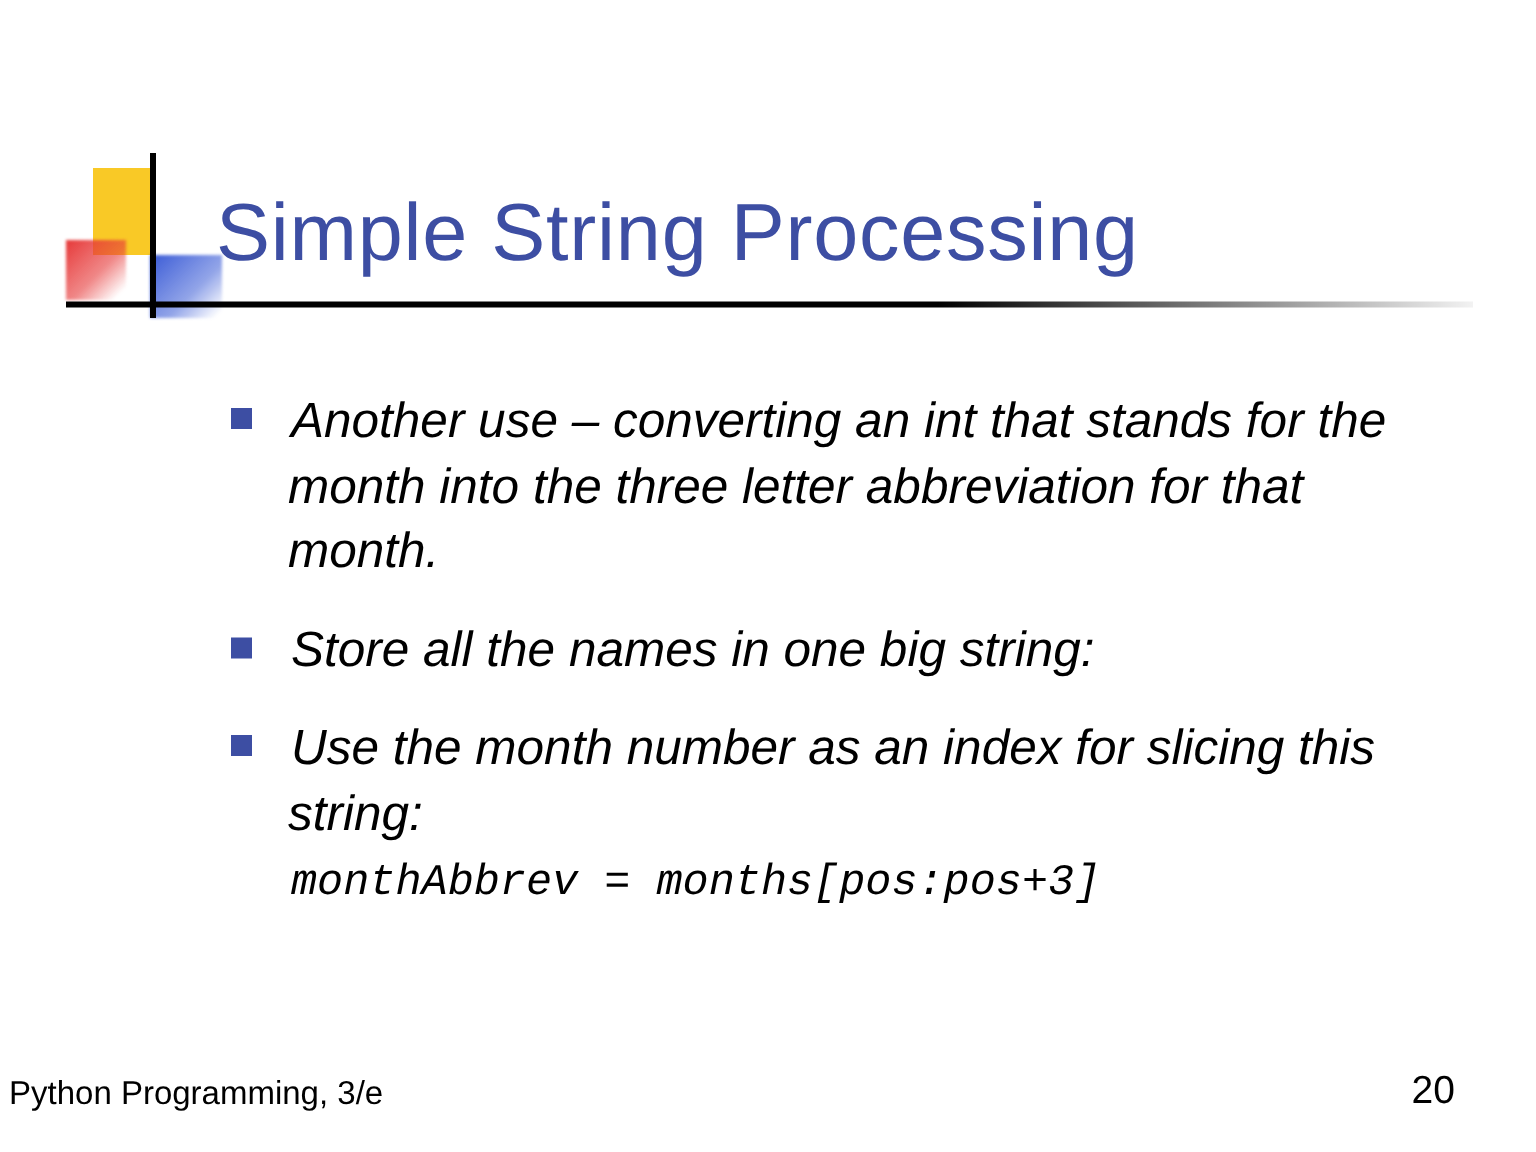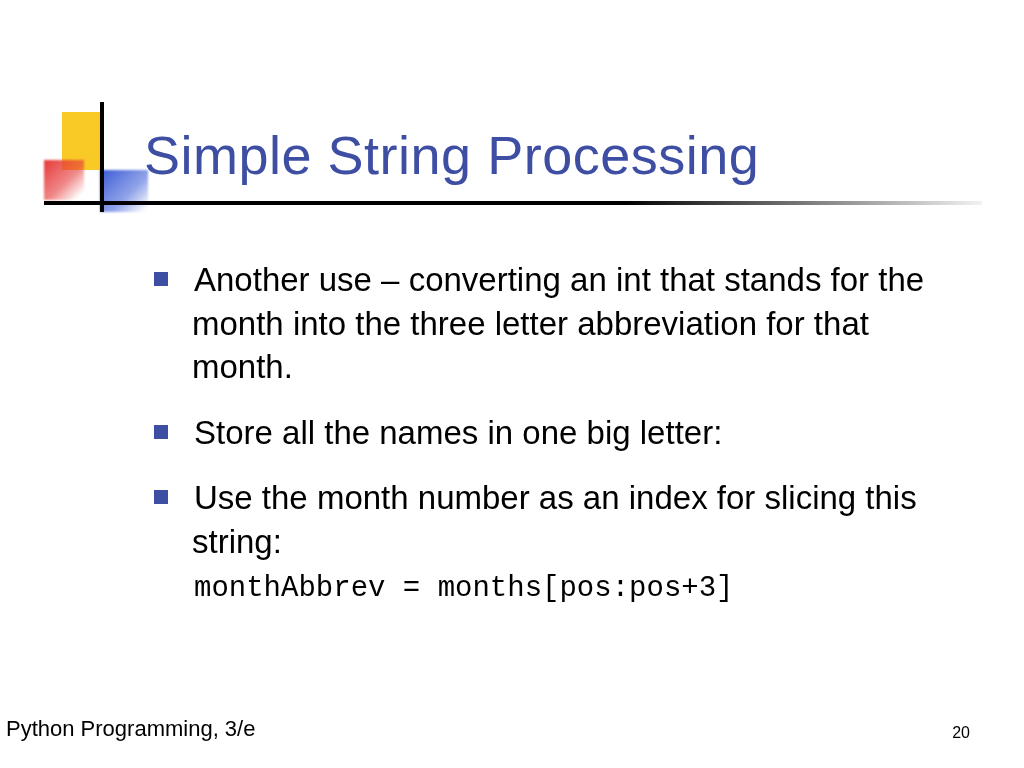--- a/index.html
+++ b/index.html
@@ -11,29 +11,29 @@
   .vline { position: absolute; top: -10px; left: 56px; width: 3px; height: 110px; background: #000; }
   .yellow-sq { position: absolute; top: 0; left: 18px; width: 42px; height: 58px; background: #f9c926; }
   .red-grad { position: absolute; top: 48px; left: 0; width: 40px; height: 40px; background: linear-gradient(135deg, #e63939 0%, rgba(230,57,57,.6) 55%, rgba(255,255,255,0) 90%); filter: blur(1px); }
   .blue-grad { position: absolute; top: 58px; left: 56px; width: 48px; height: 42px; background: linear-gradient(135deg, #3a5bd6 0%, rgba(58,91,214,.55) 60%, rgba(255,255,255,0) 95%); filter: blur(1px); }
 
   .hline { position: absolute; top: 197px; left: 40px; right: 46px; height: 3px; background: linear-gradient(90deg, #000 0%, #000 62%, rgba(0,0,0,0.05) 100%); }
 
   .title { position: absolute; top: 118px; left: 138px; font-size: 54px; font-weight: 400; color: #3d4ea3; letter-spacing: .5px; }
 
   .content { position: absolute; top: 248px; left: 140px; right: 60px; }
-  ul { list-style: none; }
+  ul { list-style: none; font-style: italic; }
   li { position: relative; padding-left: 44px; font-size: 33px; line-height: 1.32; color: #000; margin-bottom: 18px; }
   li::before { content: ""; position: absolute; left: 6px; top: 16px; width: 14px; height: 14px; background: #3d4ea3; }
   .sub { font-size: 28px; line-height: 1.3; }
   .mono { font-family: "Courier New", Courier, monospace; font-size: 29px; margin-top: 21px; }
   .q { font-family: Georgia, "Times New Roman", serif; }
 
   .footer-text { position: absolute; bottom: 28px; left: 0; width: 100%; font-size: 22px; color: #000; }
-  .footer-num { position: absolute; bottom: 28px; right: 56px; font-size: 16px; color: #000; }
+  .footer-num { position: absolute; bottom: 28px; right: 56px; font-size: 26px; color: #000; }
 </style>
 </head>
 <body>
 
 <div class="slide">
 
   <div class="decor">
     <div class="yellow-sq"></div>
     <div class="red-grad"></div>
     <div class="blue-grad"></div>
@@ -42,21 +42,21 @@
   <div class="hline"></div>
 
   <div class="title">Simple String Processing</div>
 
   <div class="content">
     <ul>
       <li>
         <span>Another use – converting an int that stands for the month into the three letter abbreviation for that month.</span>
       </li>
       <li>
-        <span>Store all the names in one big letter:</span><br>
+        <span>Store all the names in one big string:</span><br>
       </li>
       <li>
         <span>Use the month number as an index for slicing this string:</span><br>
         <span class="mono">monthAbbrev = months[pos:pos+3]</span>
       </li>
     </ul>
   </div>
 
   <div class="footer-text">Python Programming, 3/e</div>
   <div class="footer-num">20</div>

